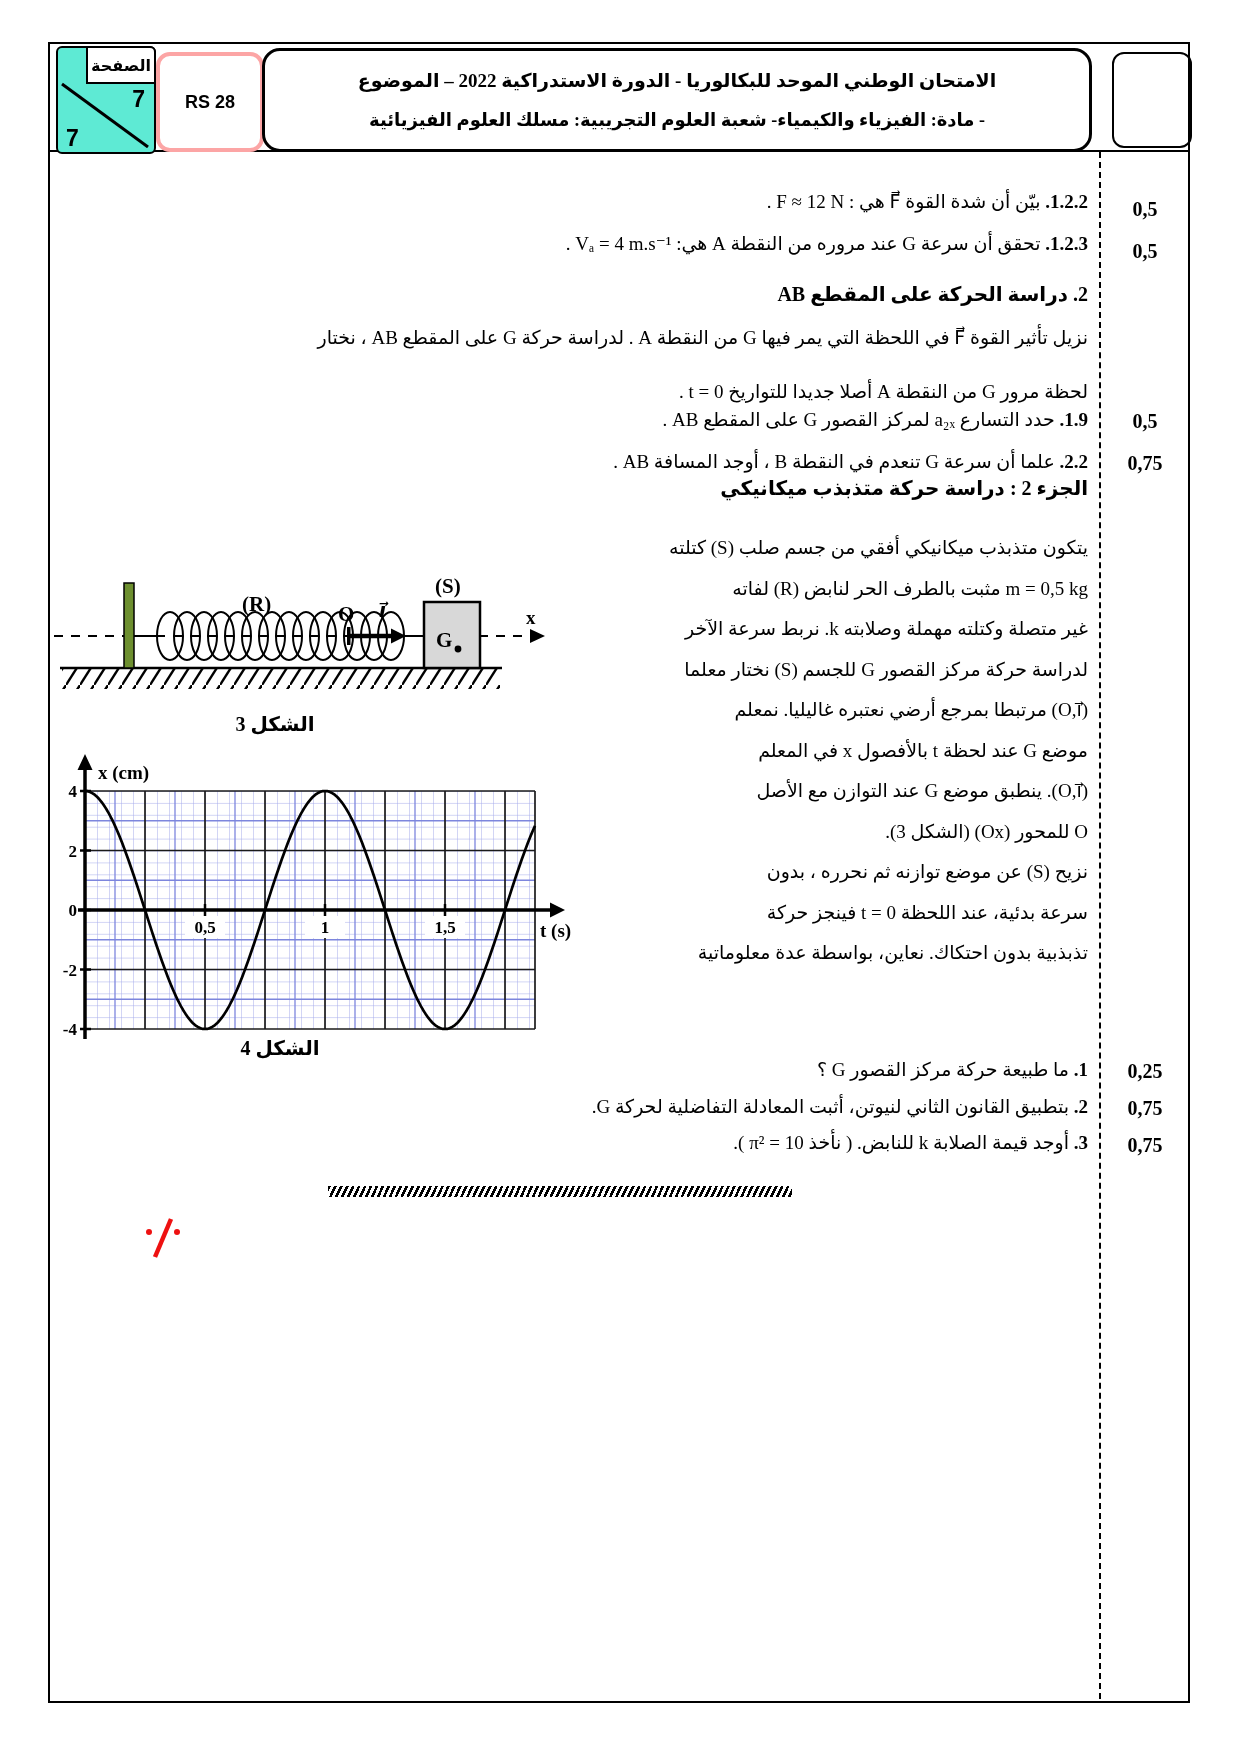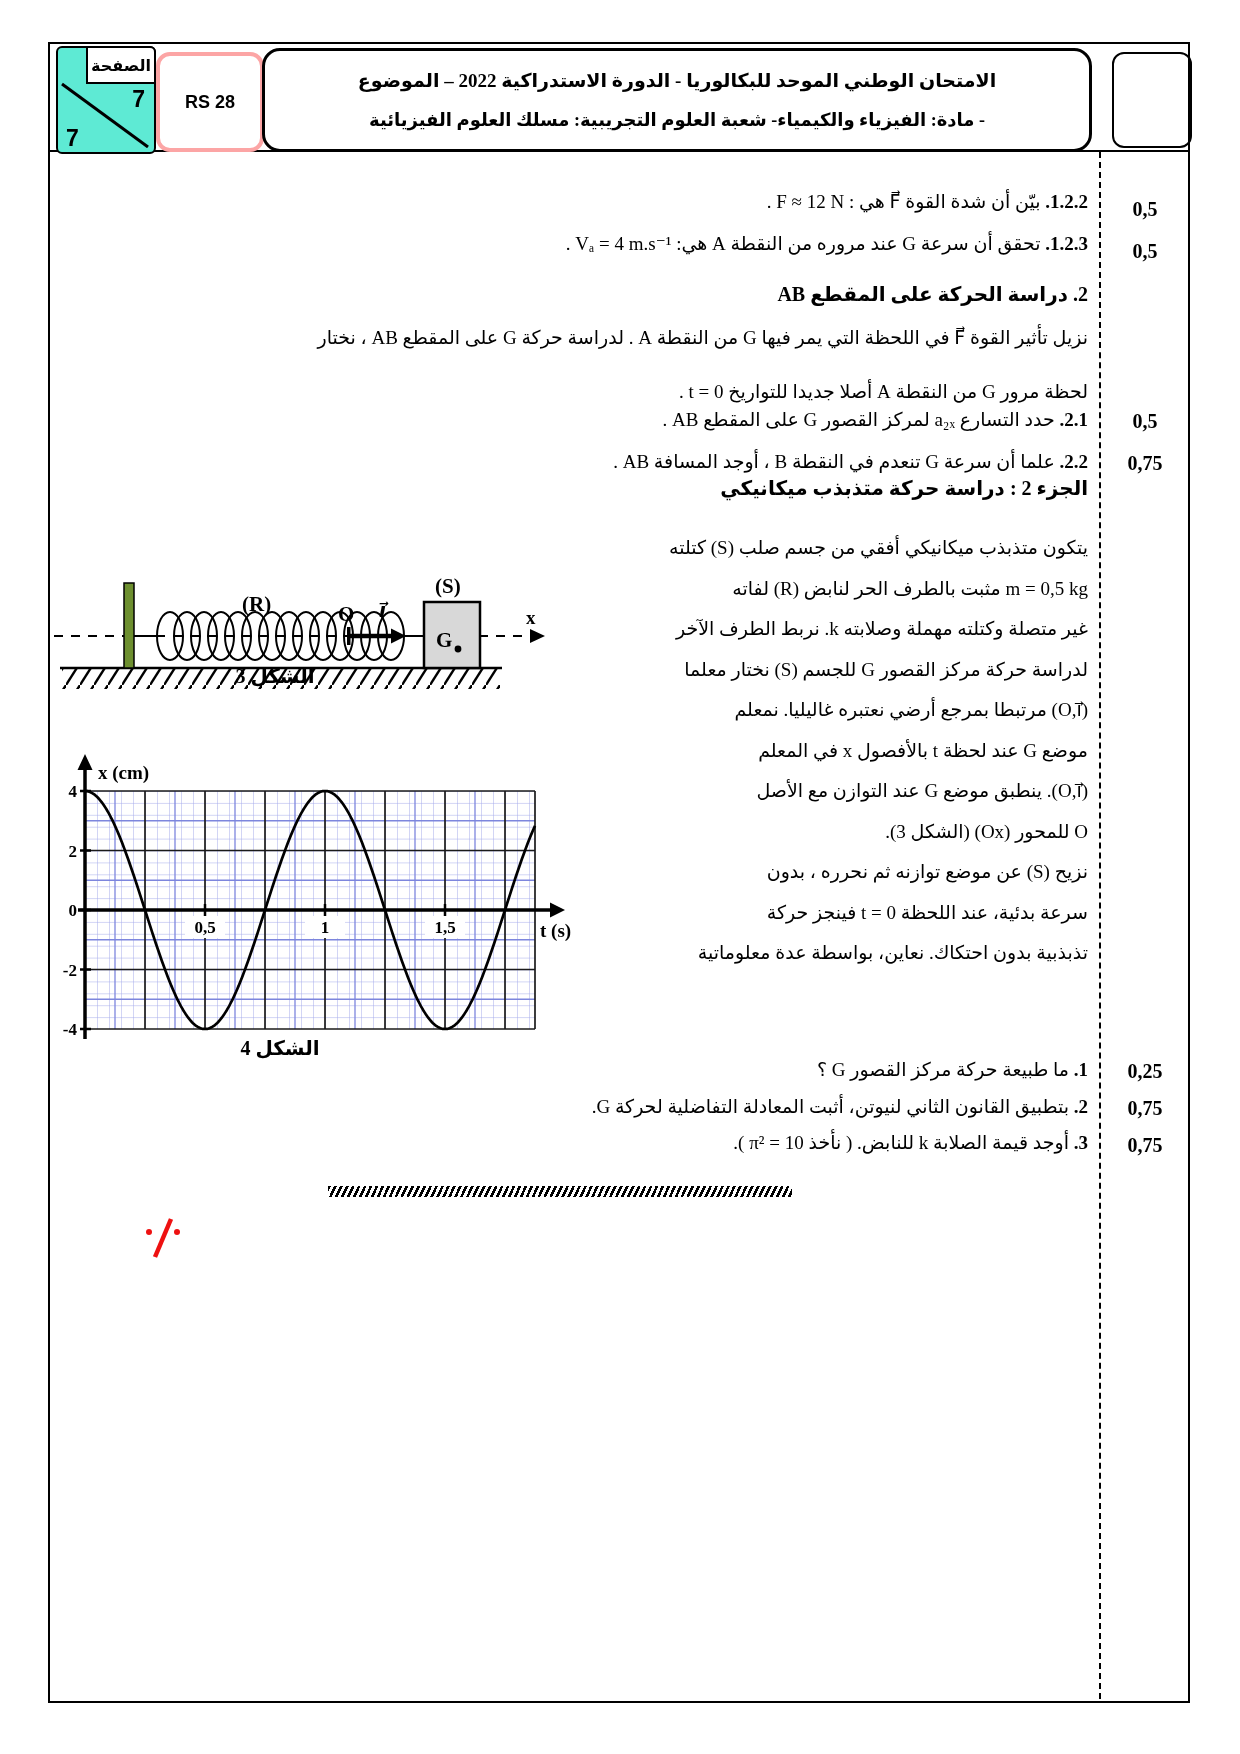--- a/index.html
+++ b/index.html
@@ -68,28 +68,28 @@
 <div class="abs score" style="top:452px">0,75</div>
 <div class="abs score" style="top:1060px">0,25</div>
 <div class="abs score" style="top:1097px">0,75</div>
 <div class="abs score" style="top:1134px">0,75</div>
 
 <div class="abs line" style="top:190px"><span class="qnum">1.2.2.</span> <span>بيّن أن شدة القوة F⃗ هي : F ≈ 12 N .</span></div>
 <div class="abs line" style="top:232px"><span class="qnum">1.2.3.</span> <span>تحقق أن سرعة G عند مروره من النقطة A هي: Vₐ = 4 m.s⁻¹ .</span></div>
 <div class="abs line h1" style="top:282px">2. دراسة الحركة على المقطع AB</div>
 <div class="abs line" style="top:326px">نزيل تأثير القوة F⃗ في اللحظة التي يمر فيها G من النقطة A . لدراسة حركة G على المقطع AB ، نختار</div>
 <div class="abs line" style="top:380px">لحظة مرور G من النقطة A أصلا جديدا للتواريخ t = 0 .</div>
-<div class="abs line" style="top:408px"><span class="qnum">2.1.</span> <span>حدد التسارع a₂ₓ لمركز القصور G على المقطع AB .</span></div>
+<div class="abs line" style="top:408px"><span class="qnum">1.9.</span> <span>حدد التسارع a₂ₓ لمركز القصور G على المقطع AB .</span></div>
 <div class="abs line" style="top:450px"><span class="qnum">2.2.</span> <span>علما أن سرعة G تنعدم في النقطة B ، أوجد المسافة AB .</span></div>
 
 <div class="abs line h1" style="top:476px">الجزء 2 : دراسة حركة متذبذب ميكانيكي</div>
 <div class="abs col">
   <div>يتكون متذبذب ميكانيكي أفقي من جسم صلب (S) كتلته</div>
   <div>m = 0,5 kg مثبت بالطرف الحر لنابض (R) لفاته</div>
-  <div>غير متصلة وكتلته مهملة وصلابته k. نربط الطرف الآخر</div>
+  <div>غير متصلة وكتلته مهملة وصلابته k. نربط سرعة الآخر</div>
   <div>لدراسة حركة مركز القصور G للجسم (S) نختار معلما</div>
   <div>(O,i⃗) مرتبطا بمرجع أرضي نعتبره غاليليا. نمعلم</div>
   <div>موضع G عند لحظة t بالأفصول x في المعلم</div>
   <div>(O,i⃗). ينطبق موضع G عند التوازن مع الأصل</div>
   <div>O للمحور (Ox) (الشكل 3).</div>
   <div>نزيح (S) عن موضع توازنه ثم نحرره ، بدون</div>
   <div>سرعة بدئية، عند اللحظة t = 0 فينجز حركة</div>
   <div>تذبذبية بدون احتكاك. نعاين، بواسطة عدة معلوماتية</div>
 </div>
 
@@ -127,21 +127,21 @@
   <polygon points="354,61 339,53.5 339,68.5" fill="#000"></polygon>
   <rect x="372" y="27" width="56" height="66" fill="#d8d8d8" stroke="#000" stroke-width="2.5"></rect>
   <text class="figlbl" x="190" y="36" font-size="21">(R)</text>
   <text class="figlbl" x="286" y="46" font-size="21">O</text>
   <text class="figlbl" x="327" y="42" font-size="20" font-style="italic">i⃗</text>
   <text class="figlbl" x="383" y="18" font-size="21">(S)</text>
   <text class="figlbl" x="384" y="72" font-size="21">G</text>
   <circle cx="406" cy="74" r="3.4" fill="#000"></circle>
   <text class="figlbl" x="474" y="49" font-size="19">x</text>
 </svg>
-<div class="abs figcap" style="left:150px;top:664px;width:250px">الشكل 3</div>
+<div class="abs figcap" style="left:150px;top:712px;width:250px">الشكل 3</div>
 
 <svg class="abs" style="left:50px;top:753px" width="545" height="292" viewBox="0 0 545 292">
   <defs>
     <pattern id="fg" x="35" y="38" width="12" height="11.9" patternUnits="userSpaceOnUse">
       <path d="M12 0H0V11.9" fill="none" stroke="#a6aceb" stroke-width="1"></path>
     </pattern>
   </defs>
   <rect x="35" y="38" width="450" height="238" fill="url(#fg)"></rect>
   <g id="grid-mid" stroke="#7d86dd" stroke-width="1.3">
       <line x1="65" y1="38" x2="65" y2="276"></line>

